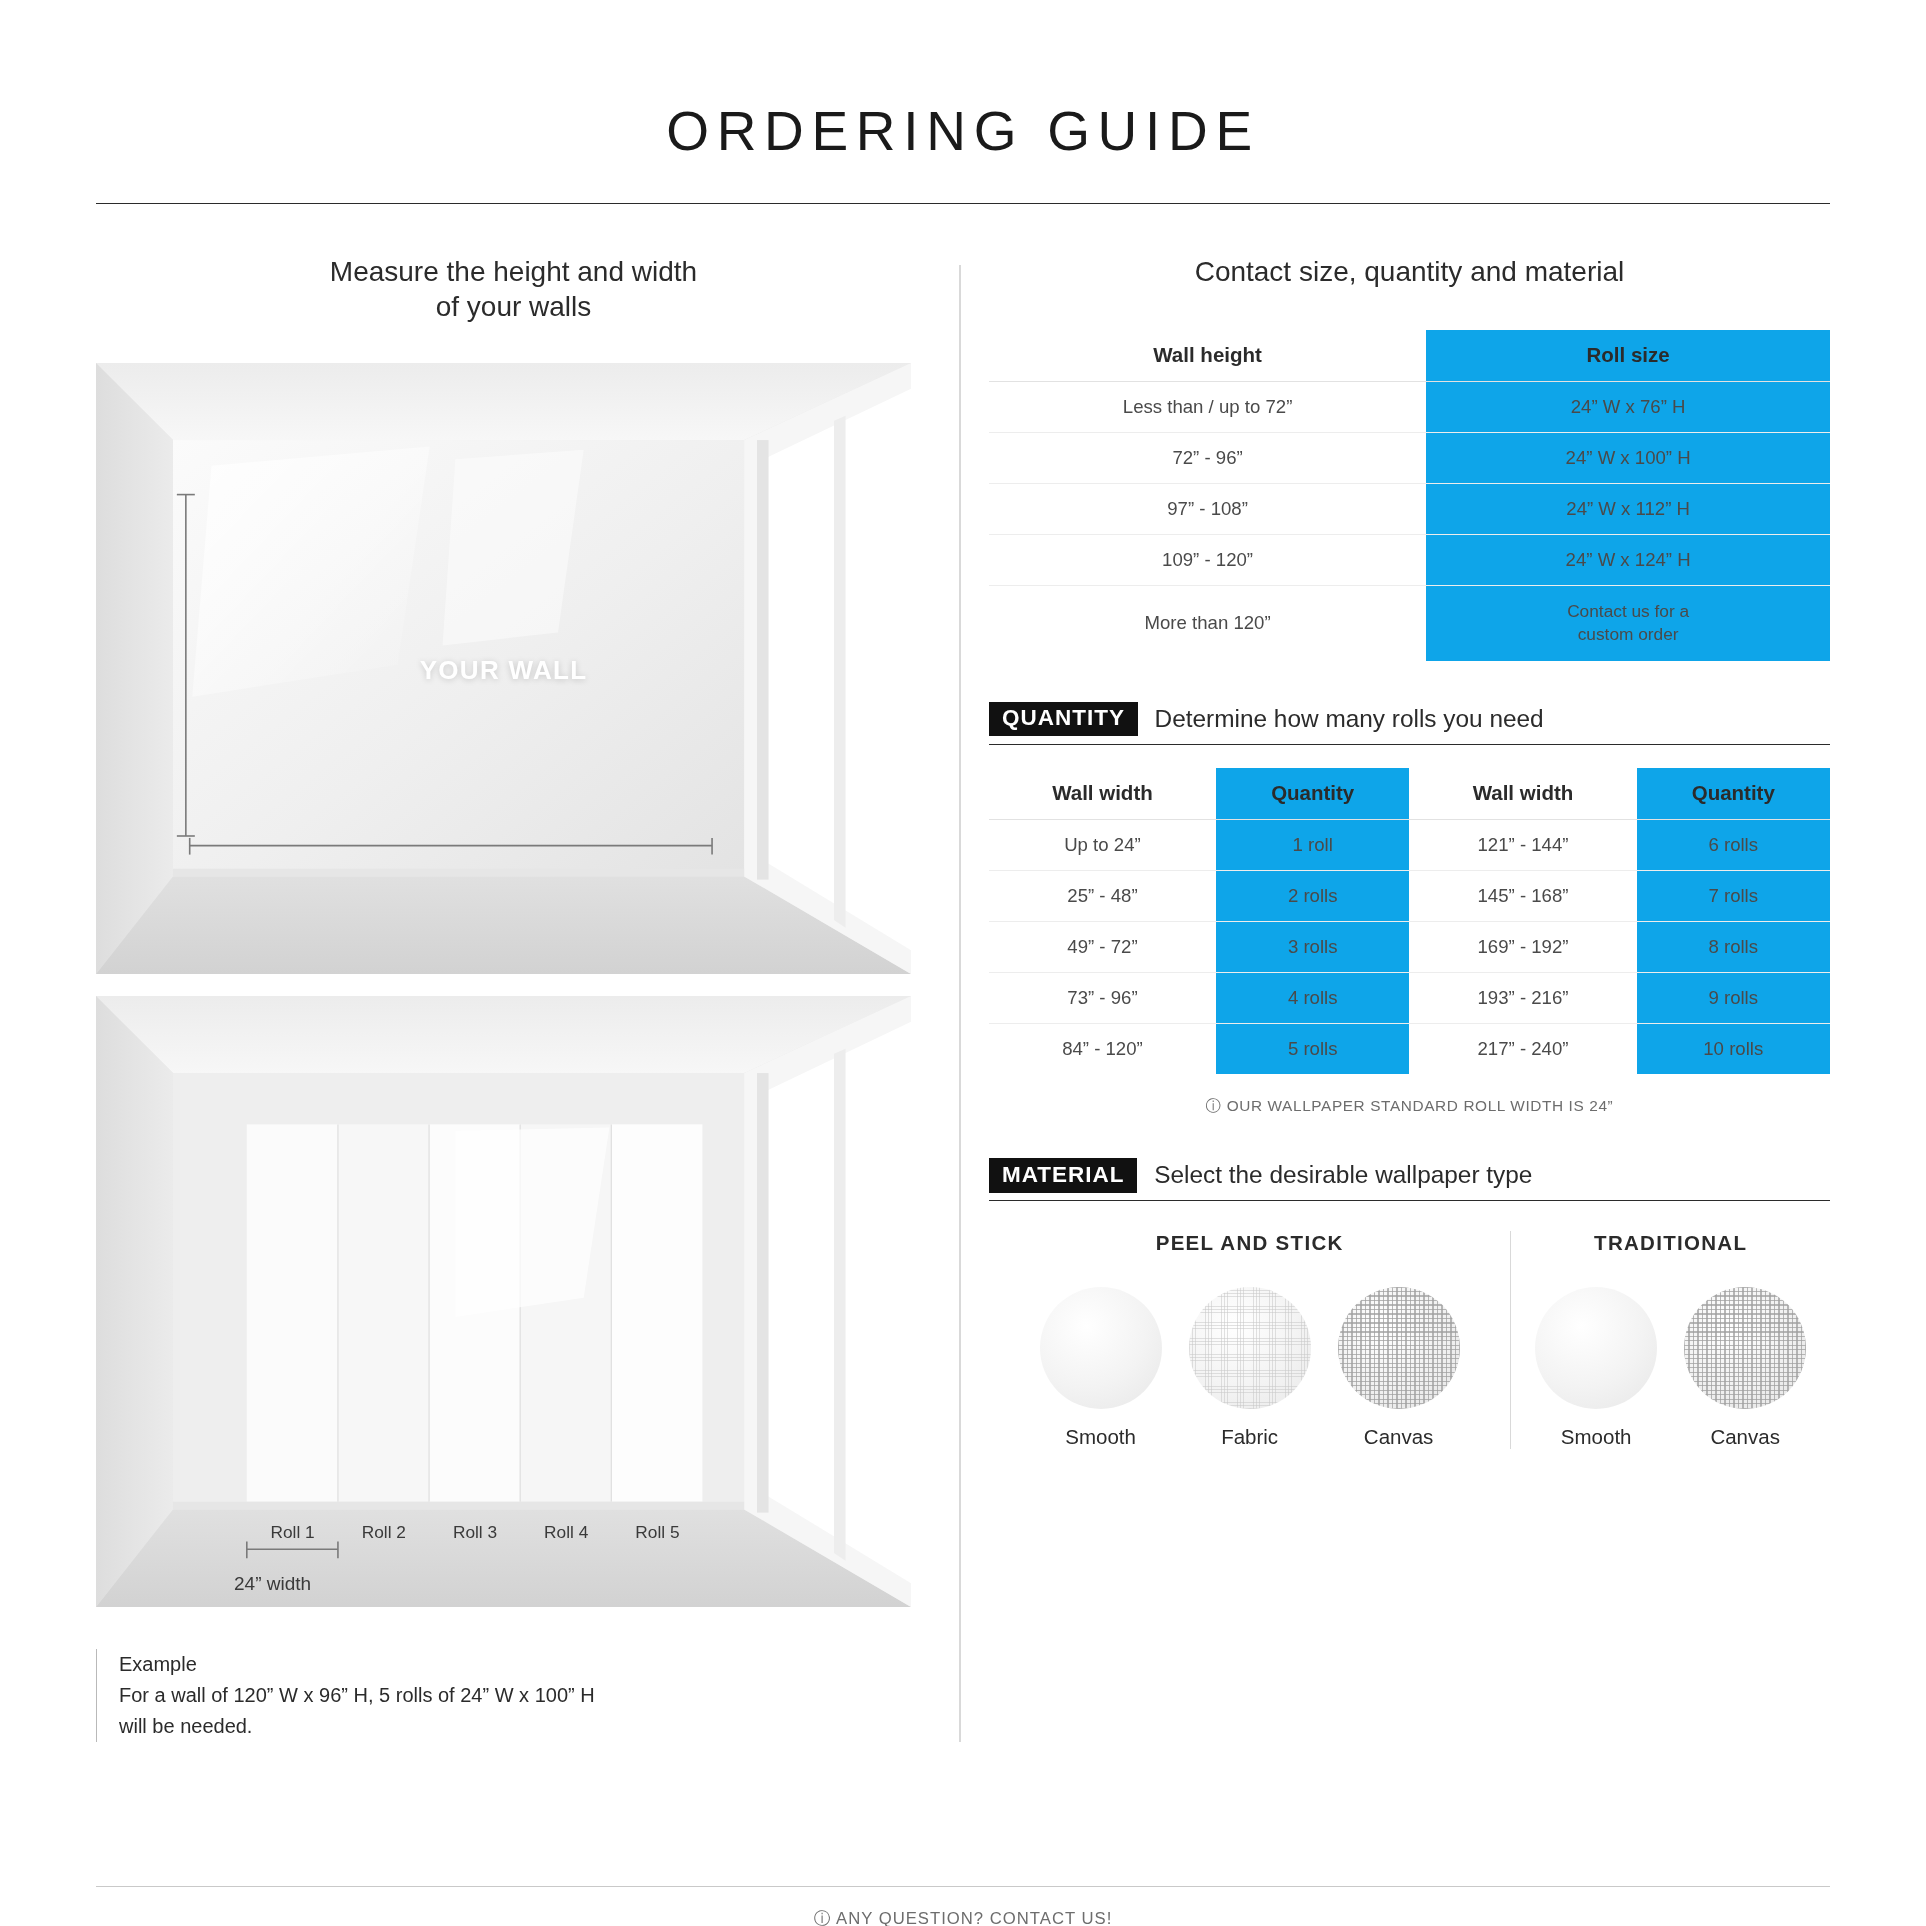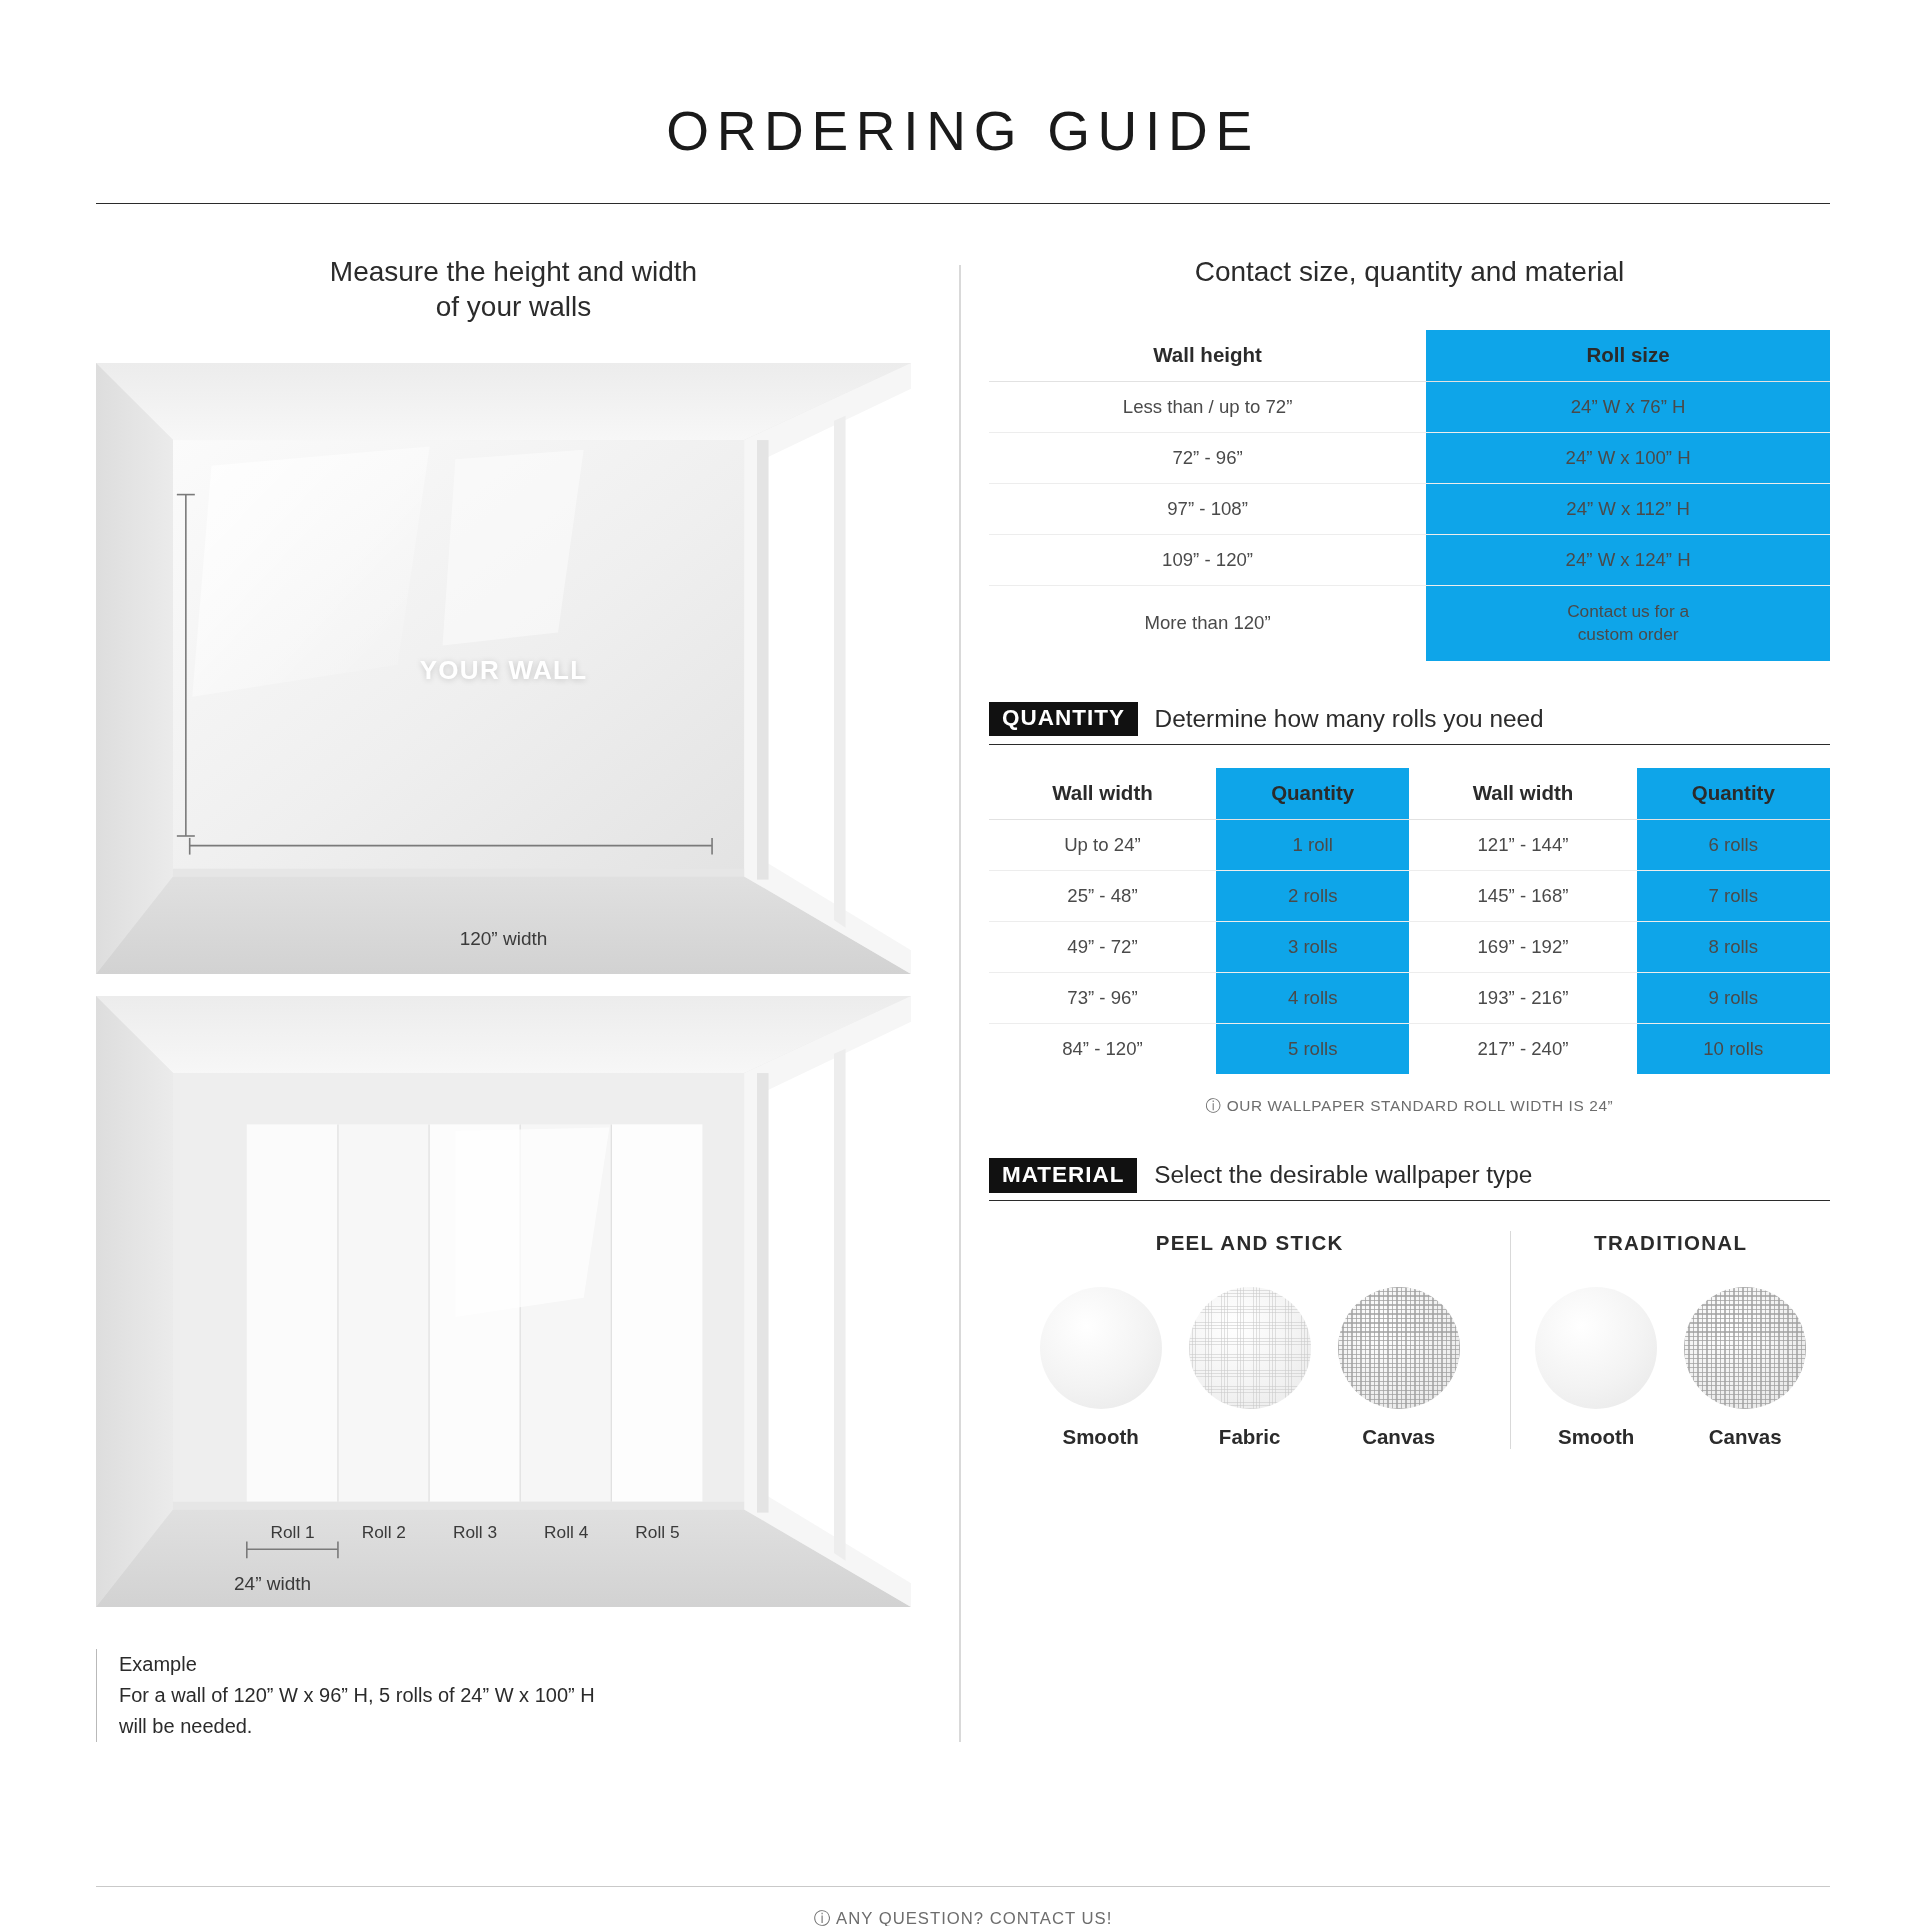--- a/index.html
+++ b/index.html
@@ -198,21 +198,21 @@
     letter-spacing: 1.3px;
     font-weight: 700;
     color: #2b2b2b;
     margin-bottom: 32px;
   }
   .swatch-row {
     display: flex;
     justify-content: center;
     gap: 27px;
   }
-  .swatch-cell { text-align: center; font-weight: bold; }
+  .swatch-cell { text-align: center; }
   .swatch {
     width: 122px; height: 122px;
     border-radius: 50%;
     margin: 0 auto 16.7px auto;
   }
   .sw-smooth {
     background: radial-gradient(circle at 38% 32%, #ffffff 0%, #f3f3f3 55%, #e6e6e6 100%);
   }
   .sw-fabric {
     background:
@@ -309,21 +309,20 @@
           <g stroke="#7a7a7a" stroke-width="2.5" fill="none">
             <line x1="140" y1="205" x2="140" y2="737"></line>
             <line x1="126" y1="205" x2="154" y2="205"></line>
             <line x1="126" y1="737" x2="154" y2="737"></line>
             <line x1="146" y1="752" x2="960" y2="752"></line>
             <line x1="146" y1="740" x2="146" y2="766"></line>
             <line x1="960" y1="740" x2="960" y2="766"></line>
           </g>
         </svg>
         <div class="wall-label">YOUR WALL</div>
-        <div class="dim-w">120” width</div>
       </div>
 
       <div class="dim-h">
         <span>96”</span><br>
         <span>height</span>
       </div>
 
       <div class="room second">
         <svg class="room-svg" width="815" height="611" viewBox="0 0 1270 952">
           <rect x="0" y="0" width="1270" height="952" fill="#e9e9e9"></rect>

